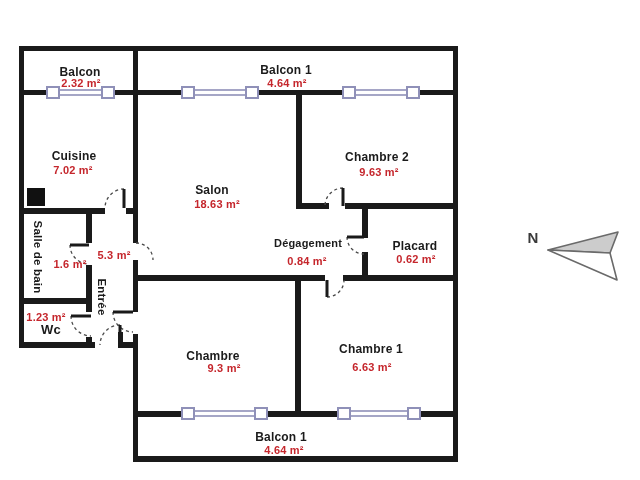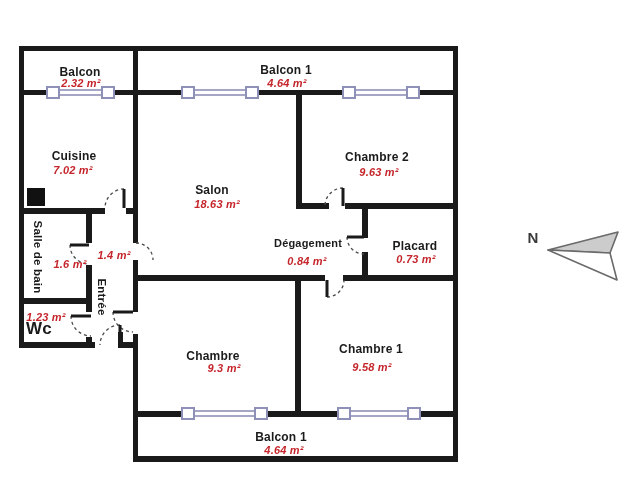--- a/index.html
+++ b/index.html
@@ -9,21 +9,21 @@
   }
   .plan svg{position:absolute;left:0;top:0;}
   .lbl{
     position:absolute;white-space:nowrap;
     transform:translate(-50%,-50%);
     font-size:12px;font-weight:700;color:#1b1b1b;letter-spacing:0.2px;
   }
   .area{
     position:absolute;white-space:nowrap;
     transform:translate(-50%,-50%);
-    font-size:11px;font-weight:700;color:#c5262c;letter-spacing:0.2px;font-style:italic;
+    font-size:11px;font-weight:700;color:#c5262c;letter-spacing:0.2px;
   }
   .vlabel{
     position:absolute;white-space:nowrap;
     transform:translate(-50%,-50%) rotate(90deg);
     font-size:11.5px;font-weight:700;color:#1b1b1b;letter-spacing:0.2px;
   }
   .north{
     position:absolute;white-space:nowrap;
     transform:translate(-50%,-50%);
     font-size:15px;font-weight:700;color:#3a3a3a;
@@ -127,36 +127,36 @@
     </g>
   </svg>
 
   <div class="lbl" style="left:80px;top:72px">Balcon</div>
   <div class="lbl" style="left:286px;top:70px">Balcon 1</div>
   <div class="lbl" style="left:74px;top:156px">Cuisine</div>
   <div class="lbl" style="left:212px;top:190px">Salon</div>
   <div class="lbl" style="left:377px;top:157px">Chambre 2</div>
   <div class="vlabel" style="left:38px;top:257px">Salle de bain</div>
   <div class="vlabel" style="left:102px;top:297px">Entrée</div>
-  <div class="lbl" style="left:39px;top:329px;font-size:17px">Wc</div>
+  <div class="lbl" style="left:51px;top:329px;font-size:13px">Wc</div>
   <div class="lbl" style="left:308px;top:243px;font-size:11px">Dégagement</div>
   <div class="lbl" style="left:415px;top:246px">Placard</div>
   <div class="lbl" style="left:213px;top:356px">Chambre</div>
   <div class="lbl" style="left:371px;top:349px">Chambre 1</div>
   <div class="lbl" style="left:281px;top:437px">Balcon 1</div>
 
   <div class="area" style="left:81px;top:83px">2.32 m²</div>
   <div class="area" style="left:287px;top:83px">4.64 m²</div>
   <div class="area" style="left:73px;top:170px">7.02 m²</div>
   <div class="area" style="left:217px;top:204px">18.63 m²</div>
   <div class="area" style="left:379px;top:172px">9.63 m²</div>
   <div class="area" style="left:70px;top:264px">1.6 m²</div>
-  <div class="area" style="left:114px;top:255px">1.4 m²</div>
+  <div class="area" style="left:114px;top:255px">5.3 m²</div>
   <div class="area" style="left:46px;top:317px">1.23 m²</div>
   <div class="area" style="left:307px;top:261px">0.84 m²</div>
-  <div class="area" style="left:416px;top:259px">0.73 m²</div>
+  <div class="area" style="left:416px;top:259px">0.62 m²</div>
   <div class="area" style="left:224px;top:368px">9.3 m²</div>
-  <div class="area" style="left:372px;top:367px">9.58 m²</div>
+  <div class="area" style="left:372px;top:367px">6.63 m²</div>
   <div class="area" style="left:284px;top:450px">4.64 m²</div>
 
   <div class="north" style="left:533px;top:237px">N</div>
 
 </div>
 
 </body></html>

